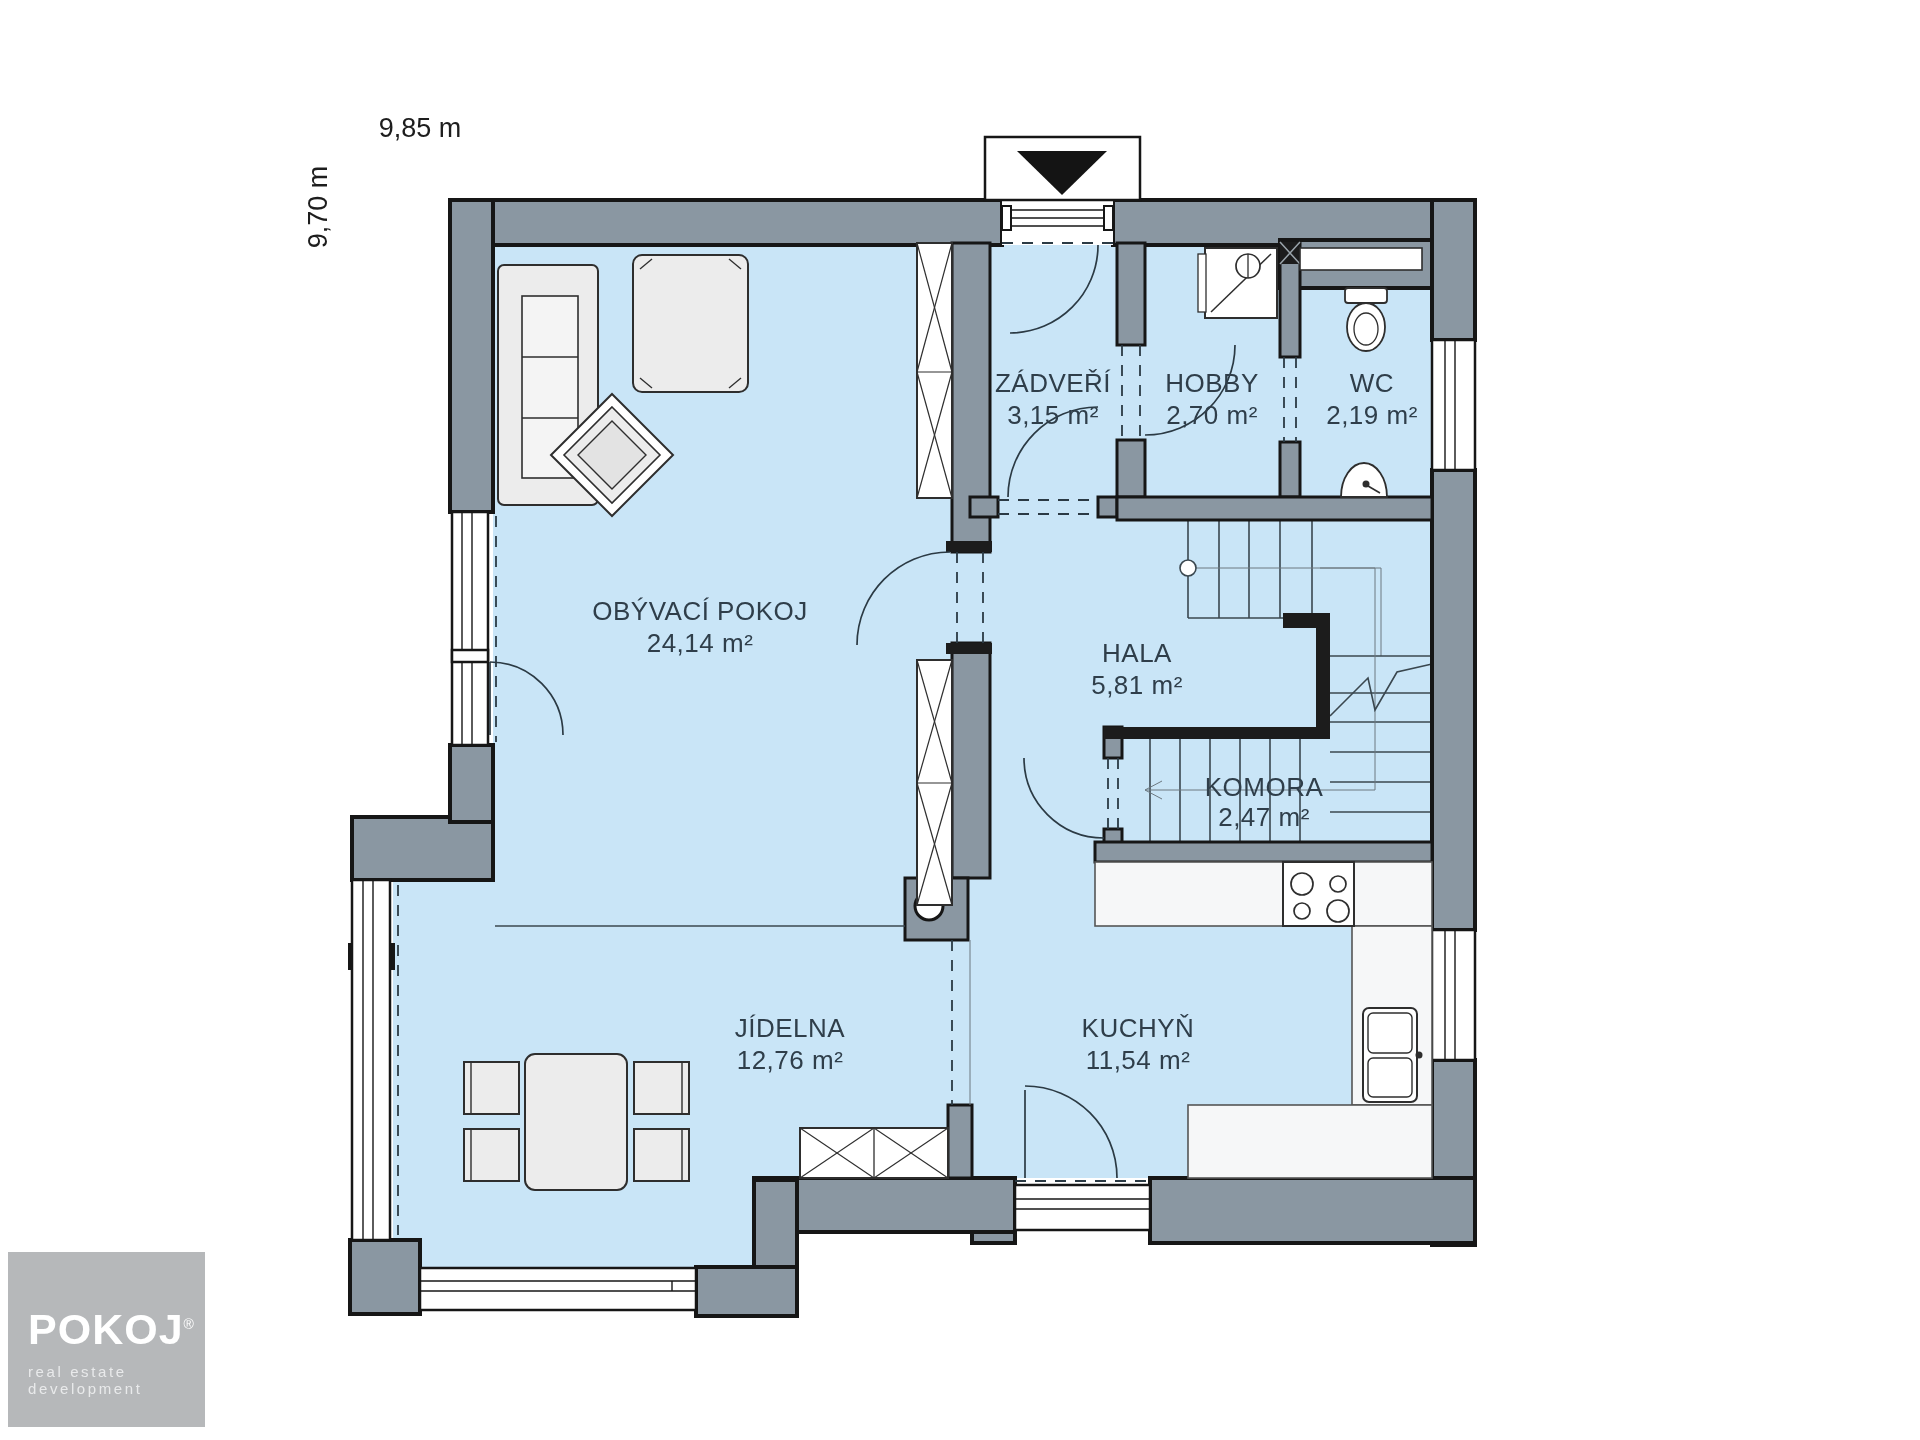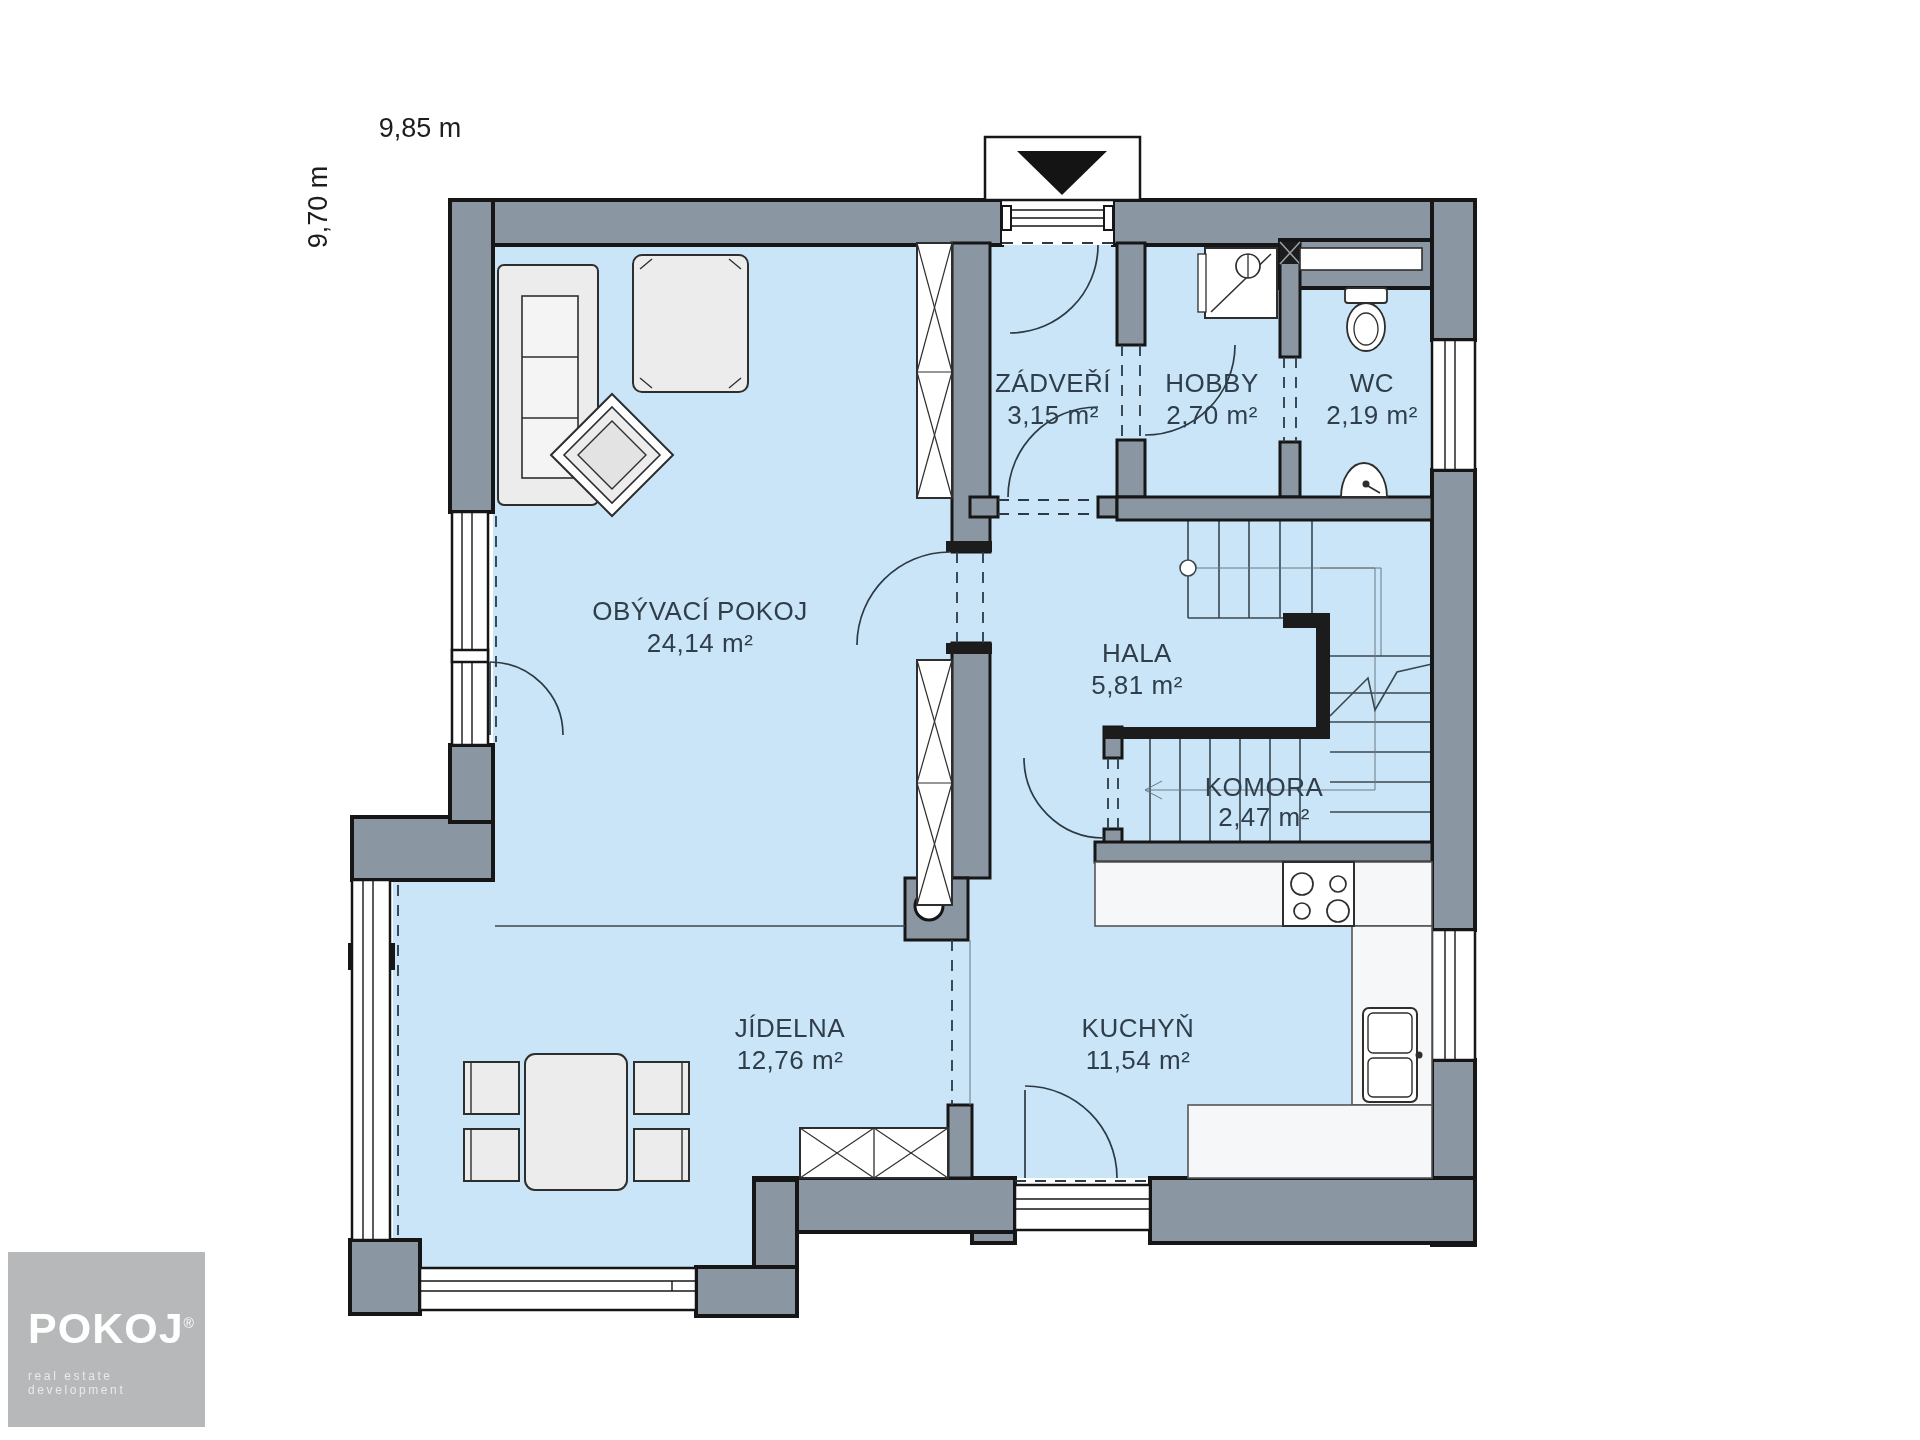--- a/index.html
+++ b/index.html
@@ -22,21 +22,21 @@
   .counter{fill:#f6f7f8;stroke:#555;stroke-width:1.6;}
   .lbl{font-size:26px;font-weight:400;fill:var(--c-label,#2f3e4a);letter-spacing:.5px;
        text-anchor:middle;font-family:"Liberation Sans",sans-serif;}
   .dim{font-size:27px;fill:#1d1d1d;text-anchor:middle;font-family:"Liberation Sans",sans-serif;}
   
   #logo{position:absolute;left:8px;top:1252px;width:197px;height:175px;
         background:var(--c-logo_bg,#b6b8ba);display:flex;flex-direction:column;
         justify-content:flex-end;padding:0 0 30px 20px;box-sizing:border-box;}
   #logo .brand{color:#fff;font-size:43px;font-weight:700;letter-spacing:1px;line-height:1;}
   #logo .brand sup{font-size:14px;font-weight:400;vertical-align:super;}
-  #logo .tagline{color:#e9eaeb;font-size:12px;letter-spacing:2.6px;margin-top:19px;}
+  #logo .tagline{color:#e9eaeb;font-size:15px;letter-spacing:2.6px;margin-top:12px;}
 </style>
 </head>
 <body>
 
 <div id="stage">
 <svg viewBox="0 0 1920 1440" width="1920" height="1440">
 
   <g>
     <polygon class="floor" points="493,245 1432,245 1432,1178 754,1178 754,1267 696,1267 696,1268 420,1268 420,1240 393,1240 393,880 493,880"></polygon>
   </g>

